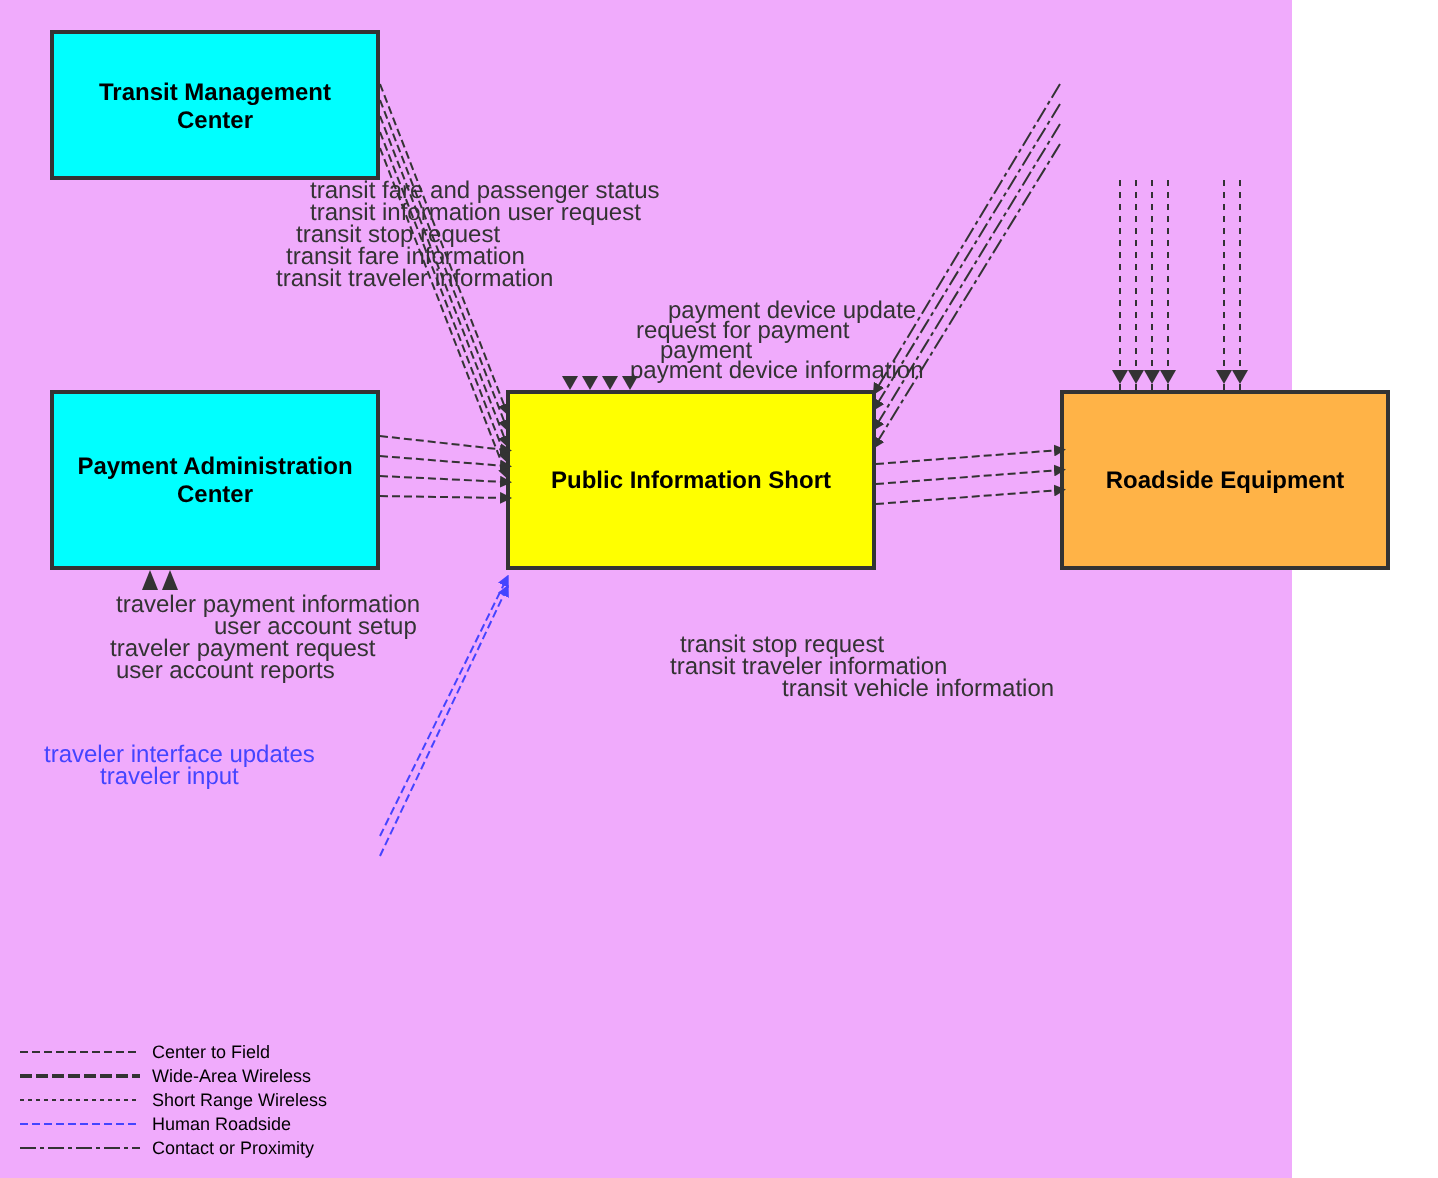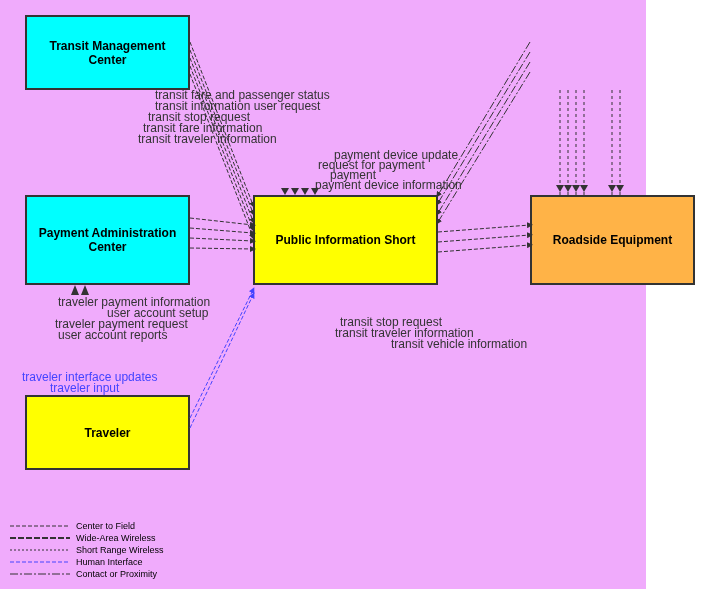--- a/index.html
+++ b/index.html
@@ -89,23 +89,20 @@
   </div>
 
   <div class="node node-yellow" style="left:253px; top:195px; width:185px; height:90px;">
     <span>Public Information Short</span>
   </div>
 
   <div class="node node-orange" style="left:530px; top:195px; width:165px; height:90px;">
     <span>Roadside Equipment</span>
   </div>
 
-  <div class="node node-yellow" style="left:25px; top:395px; width:165px; height:75px;">
-    <span>Traveler</span>
-  </div>
 
   <svg class="svg-overlay">
     <defs>
       <marker id="arrow-black" markerWidth="6" markerHeight="6" refX="3" refY="3" orient="auto">
         <path d="M0,0 L0,6 L6,3 z" fill="#333"></path>
       </marker>
       <marker id="arrow-blue" markerWidth="6" markerHeight="6" refX="3" refY="3" orient="auto">
         <path d="M0,0 L0,6 L6,3 z" fill="#4444FF"></path>
       </marker>
       <marker id="arrow-both-black" markerWidth="6" markerHeight="6" refX="3" refY="3" orient="auto-start-reverse">
@@ -252,21 +249,21 @@
       </div>
       <span>Short Range Wireless</span>
     </div>
 
     <div class="legend-item">
       <div class="legend-line">
         <svg>
             <line x1="0" y1="5" x2="60" y2="5" stroke="#4444FF" stroke-width="1" stroke-dasharray="4,2"></line>
           </svg>
       </div>
-      <span>Human Interface</span>
+      <span>Human Roadside</span>
     </div>
 
     <div class="legend-item">
       <div class="legend-line">
         <svg>
             <line x1="0" y1="5" x2="60" y2="5" stroke="#333" stroke-width="1" stroke-dasharray="8,2,2,2"></line>
           </svg>
       </div>
       <span>Contact or Proximity</span>
     </div>

